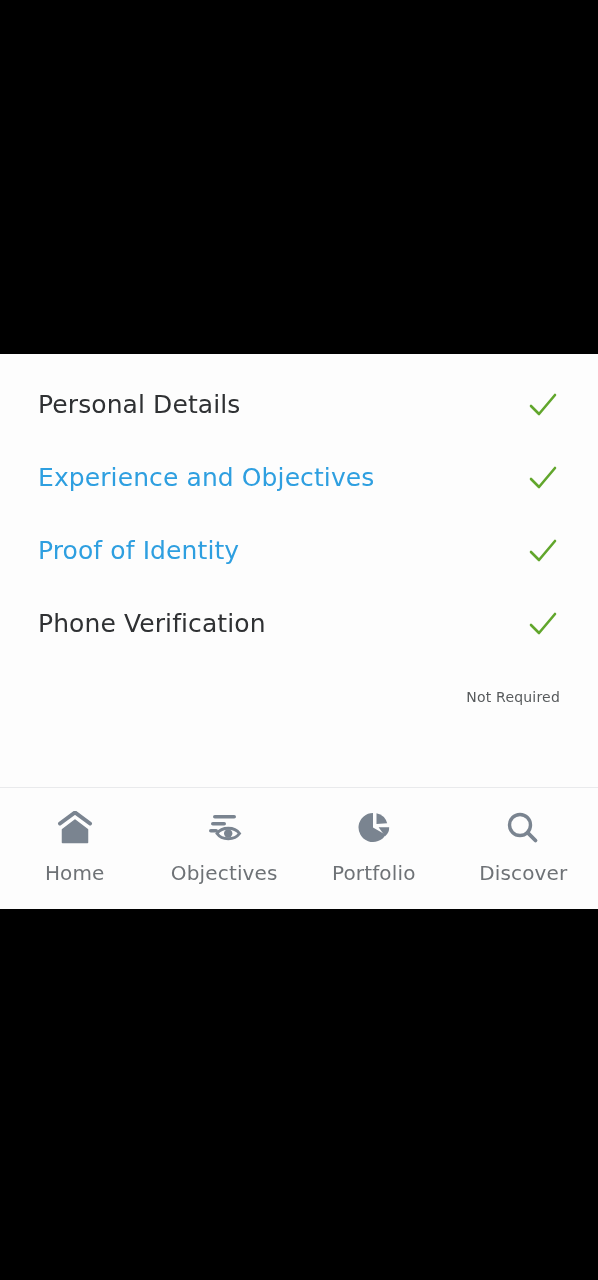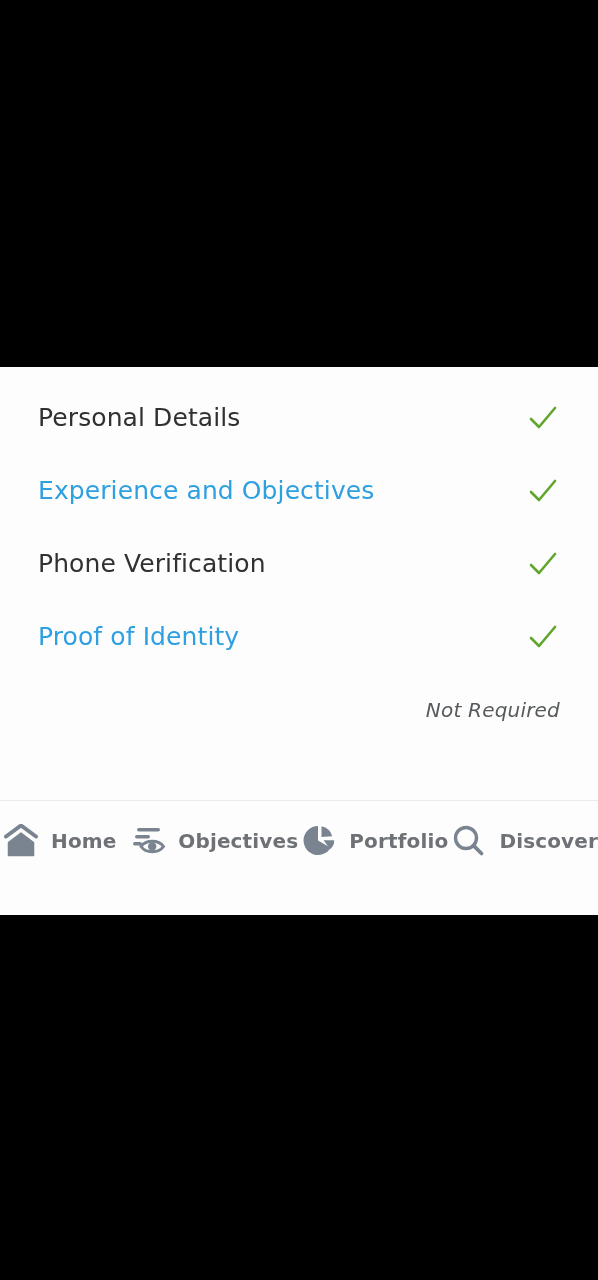--- a/index.html
+++ b/index.html
@@ -38,21 +38,21 @@
     left: 0; top: 915px;
     width: 598px;
     height: 365px;
     background: #000000;
   }
 
   
   .app-viewport {
     position: absolute;
     left: 0;
-    top: 367px;
+    top: 354px;
     width: 598px;
     height: 555px;
     background: #fdfdfd;
     overflow: hidden;
   }
 
   
   .checklist {
     position: absolute;
     left: 0;
@@ -90,49 +90,48 @@
     justify-content: flex-end;
   }
 
   .check-icon {
     display: block;
     width: 34px;
     height: 34px;
   }
 
   .status-text {
-    font-size: 20px;
+    font-size: 14px;
     color: #575a5c;
     white-space: nowrap;
     letter-spacing: 0.2px;
-    font-style: italic;
   }
 
   
   .bottom-nav {
     position: absolute;
     left: 0;
     bottom: 0;
     width: 598px;
     height: 122px;
     background: #fdfdfd;
     border-top: 1px solid #e9eaec;
     box-sizing: border-box;
     display: flex;
     align-items: flex-start;
     padding-top: 22px;
   }
   .nav-item {
     flex: 1 1 0;
     display: flex;
+    flex-direction: column;
     align-items: center;
     justify-content: flex-start;
-    gap: 9px;
+    gap: 17px;
     cursor: pointer;
-    font-weight: bold;
   }
   .nav-icon {
     width: 42px;
     height: 36px;
     display: flex;
     align-items: center;
     justify-content: center;
   }
   .nav-icon svg { display: block; }
   .nav-label {
@@ -165,30 +164,30 @@
       <div class="check-row">
         <span class="row-label link">Experience and Objectives</span>
         <span class="row-status">
           <svg class="check-icon" viewBox="0 0 34 34">
             <path d="M5 18 L13 26 L29 7" fill="none" stroke="#61a62c" stroke-width="2.6" stroke-linecap="round" stroke-linejoin="round"></path>
           </svg>
         </span>
       </div>
 
       <div class="check-row">
+        <span class="row-label link">Proof of Identity</span>
+        <span class="row-status">
+          <svg class="check-icon" viewBox="0 0 34 34">
+            <path d="M5 18 L13 26 L29 7" fill="none" stroke="#61a62c" stroke-width="2.6" stroke-linecap="round" stroke-linejoin="round"></path>
+          </svg>
+        </span>
+      </div>
+
+      <div class="check-row">
         <span class="row-label dark">Phone Verification</span>
-        <span class="row-status">
-          <svg class="check-icon" viewBox="0 0 34 34">
-            <path d="M5 18 L13 26 L29 7" fill="none" stroke="#61a62c" stroke-width="2.6" stroke-linecap="round" stroke-linejoin="round"></path>
-          </svg>
-        </span>
-      </div>
-
-      <div class="check-row">
-        <span class="row-label link">Proof of Identity</span>
         <span class="row-status">
           <svg class="check-icon" viewBox="0 0 34 34">
             <path d="M5 18 L13 26 L29 7" fill="none" stroke="#61a62c" stroke-width="2.6" stroke-linecap="round" stroke-linejoin="round"></path>
           </svg>
         </span>
       </div>
 
       <div class="check-row">
         <span class="row-status">
           <span class="status-text">Not Required</span>

